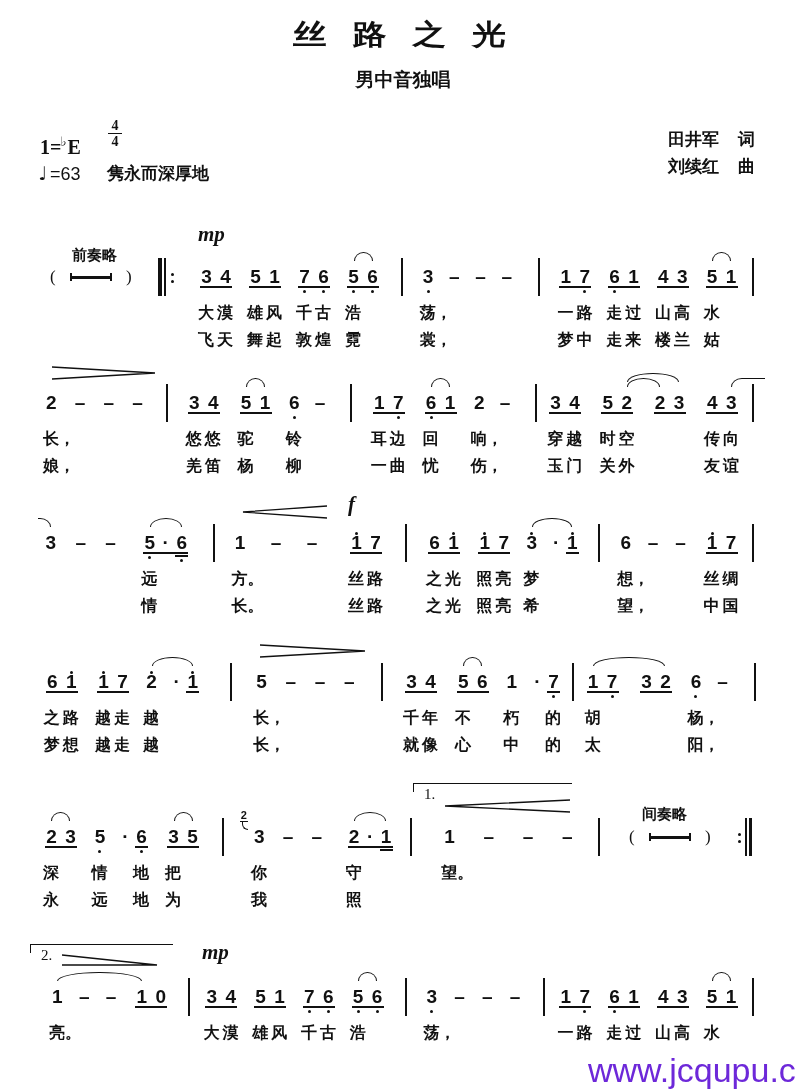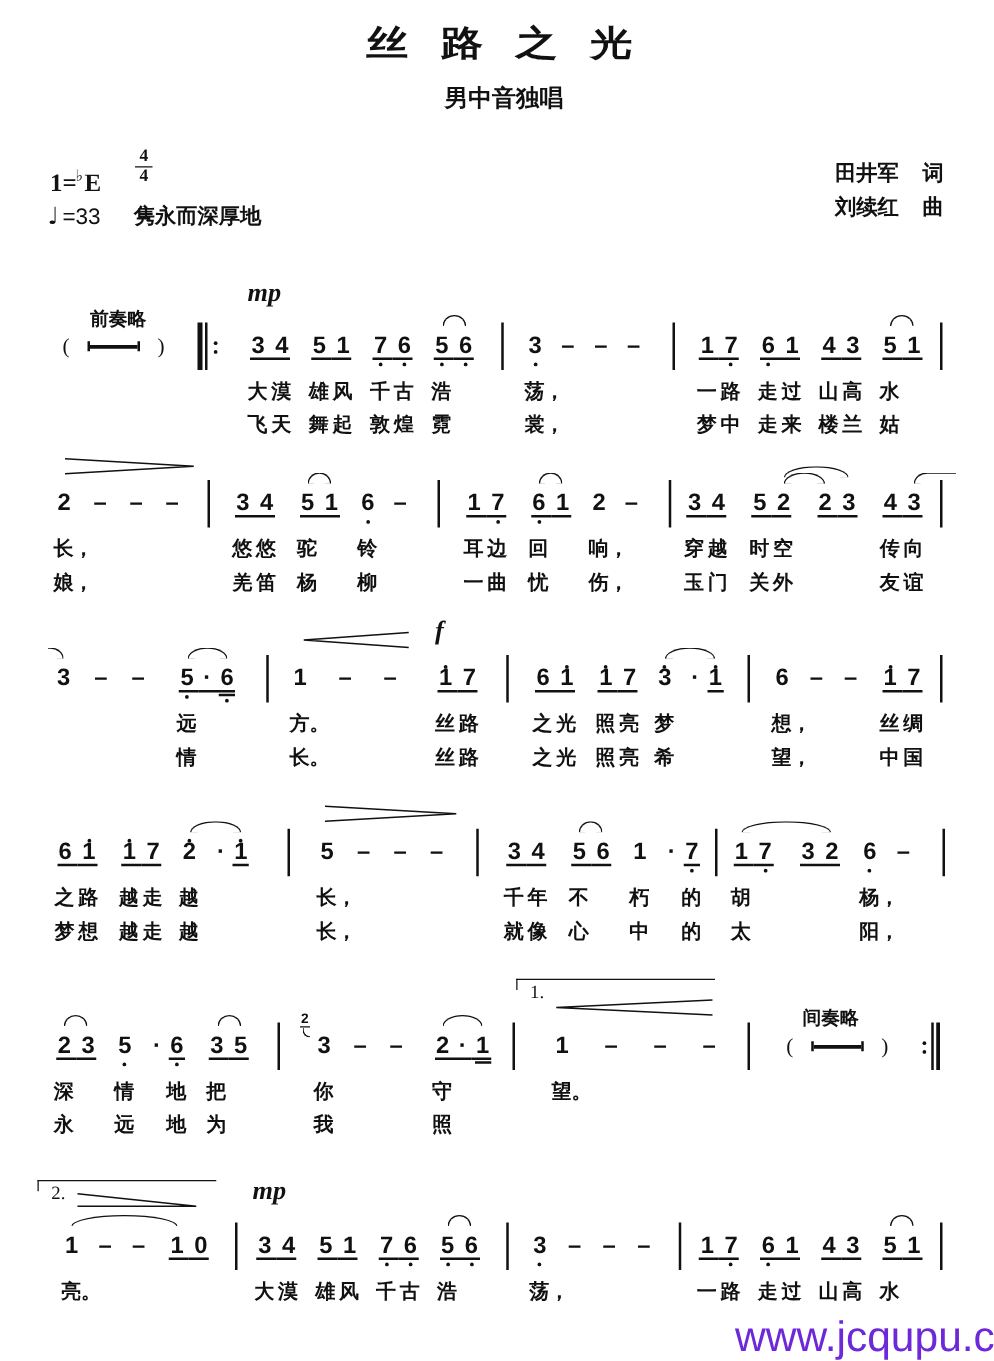--- a/index.html
+++ b/index.html
@@ -126,21 +126,21 @@
 <div class="title">丝 路 之 光</div>
 <div class="subtitle">男中音独唱</div>
 
 <div class="keysig"><span>1=</span><span class="flat">♭</span><span>E</span></div>
 
 <div class="timesig">
   <span class="num">4</span>
   <span class="den">4</span>
 </div>
 
-<div class="tempo"><span class="qnote">♩</span><span>=33</span></div>
+<div class="tempo"><span class="qnote">♩</span><span>=63</span></div>
 <div class="expression">隽永而深厚地</div>
 
 <div class="credit credit-1">
   <span>田井军</span>
   <span class="role">词</span>
 </div>
 <div class="credit credit-2">
   <span>刘续红</span>
   <span class="role">曲</span>
 </div>

